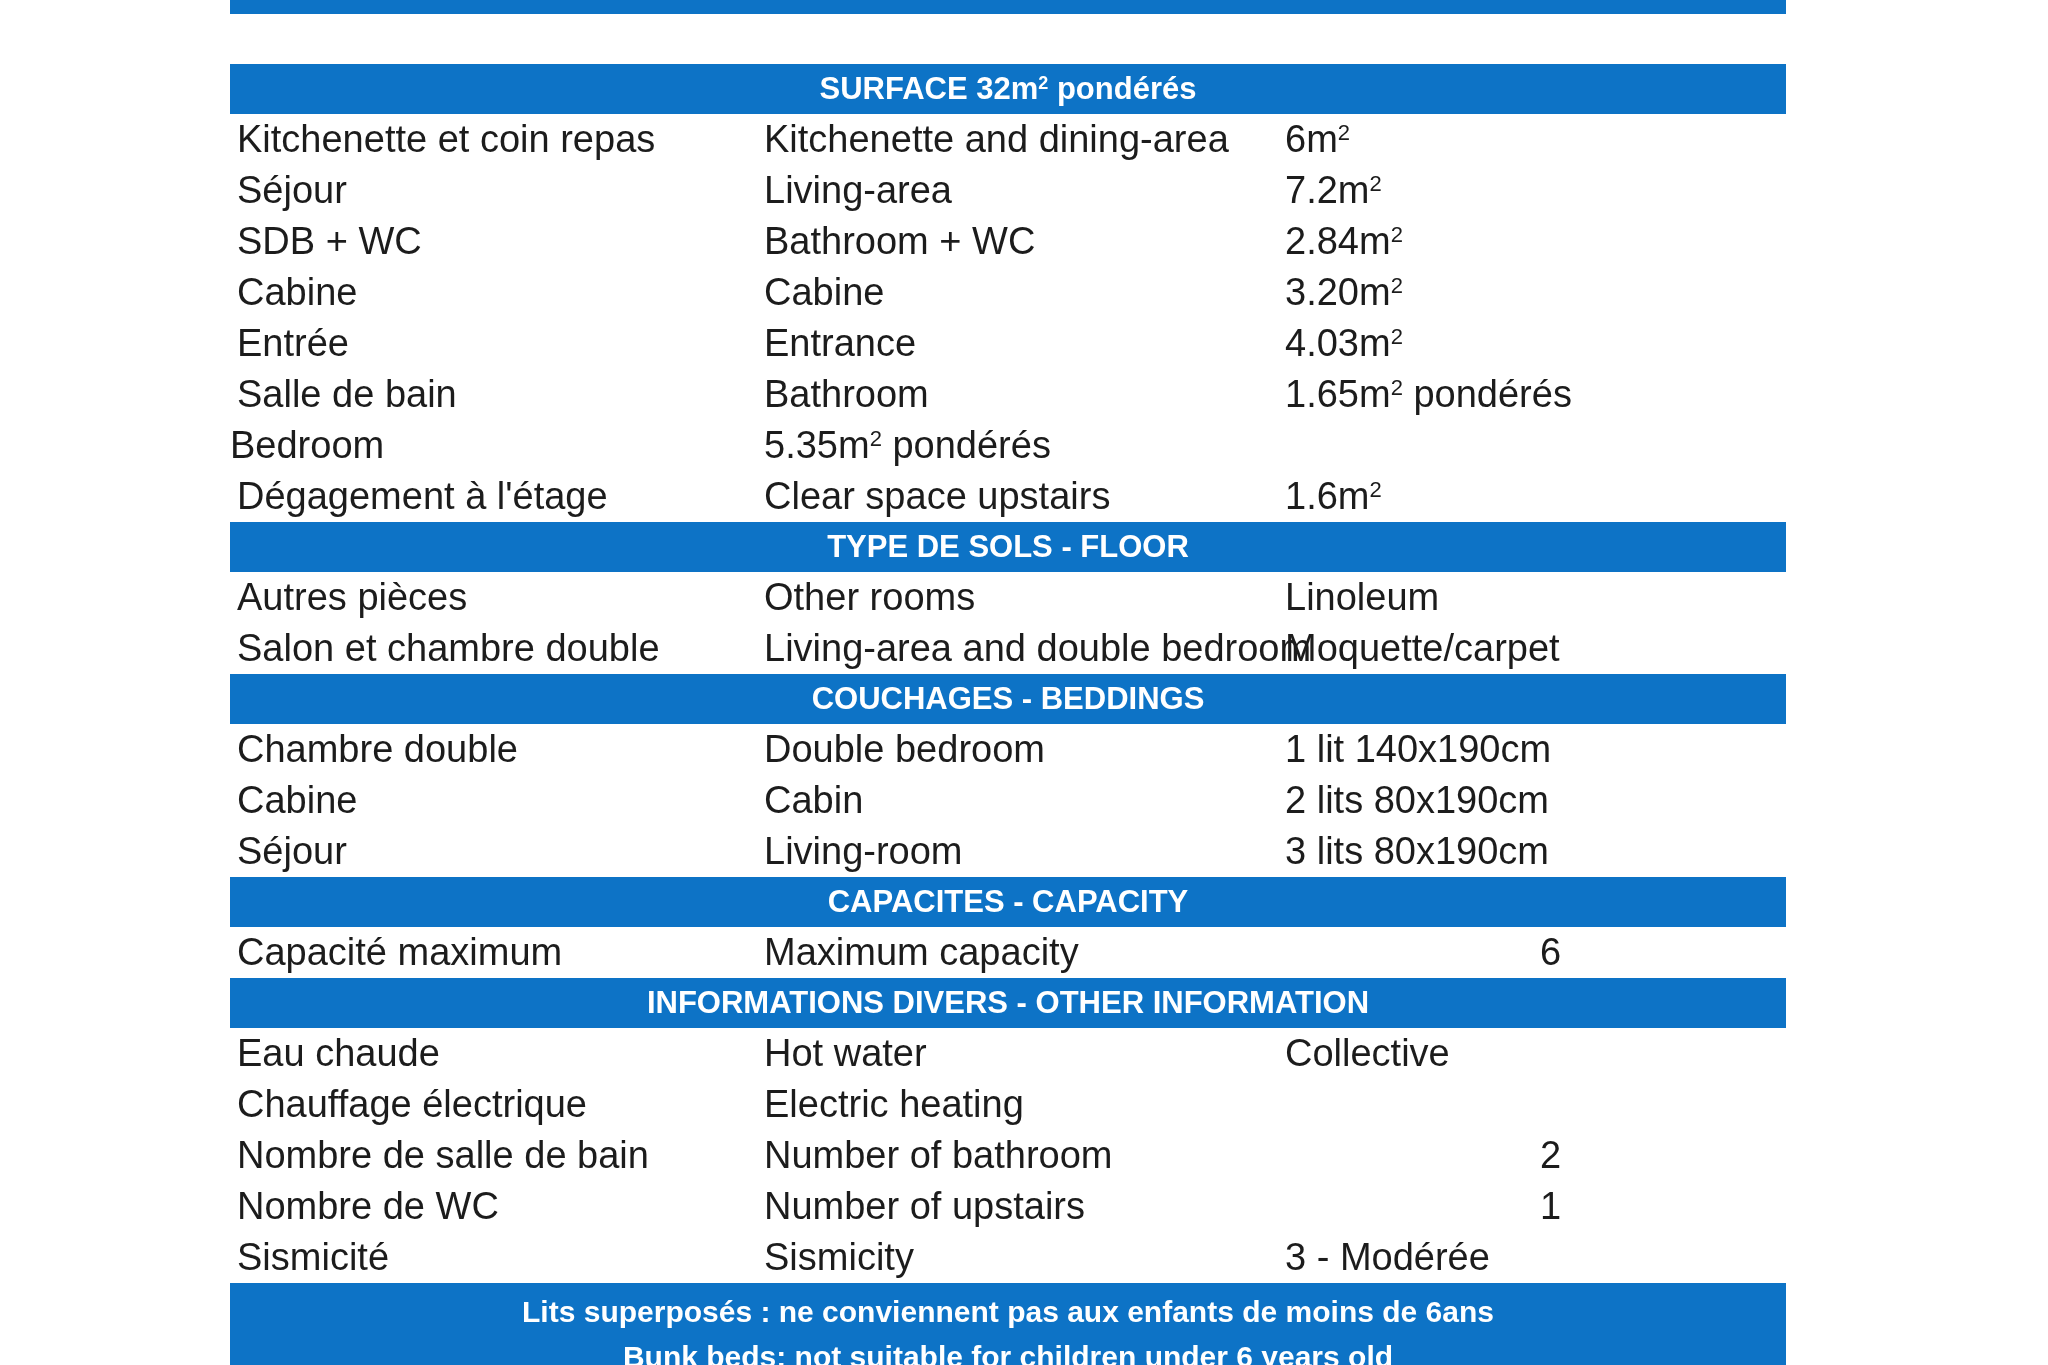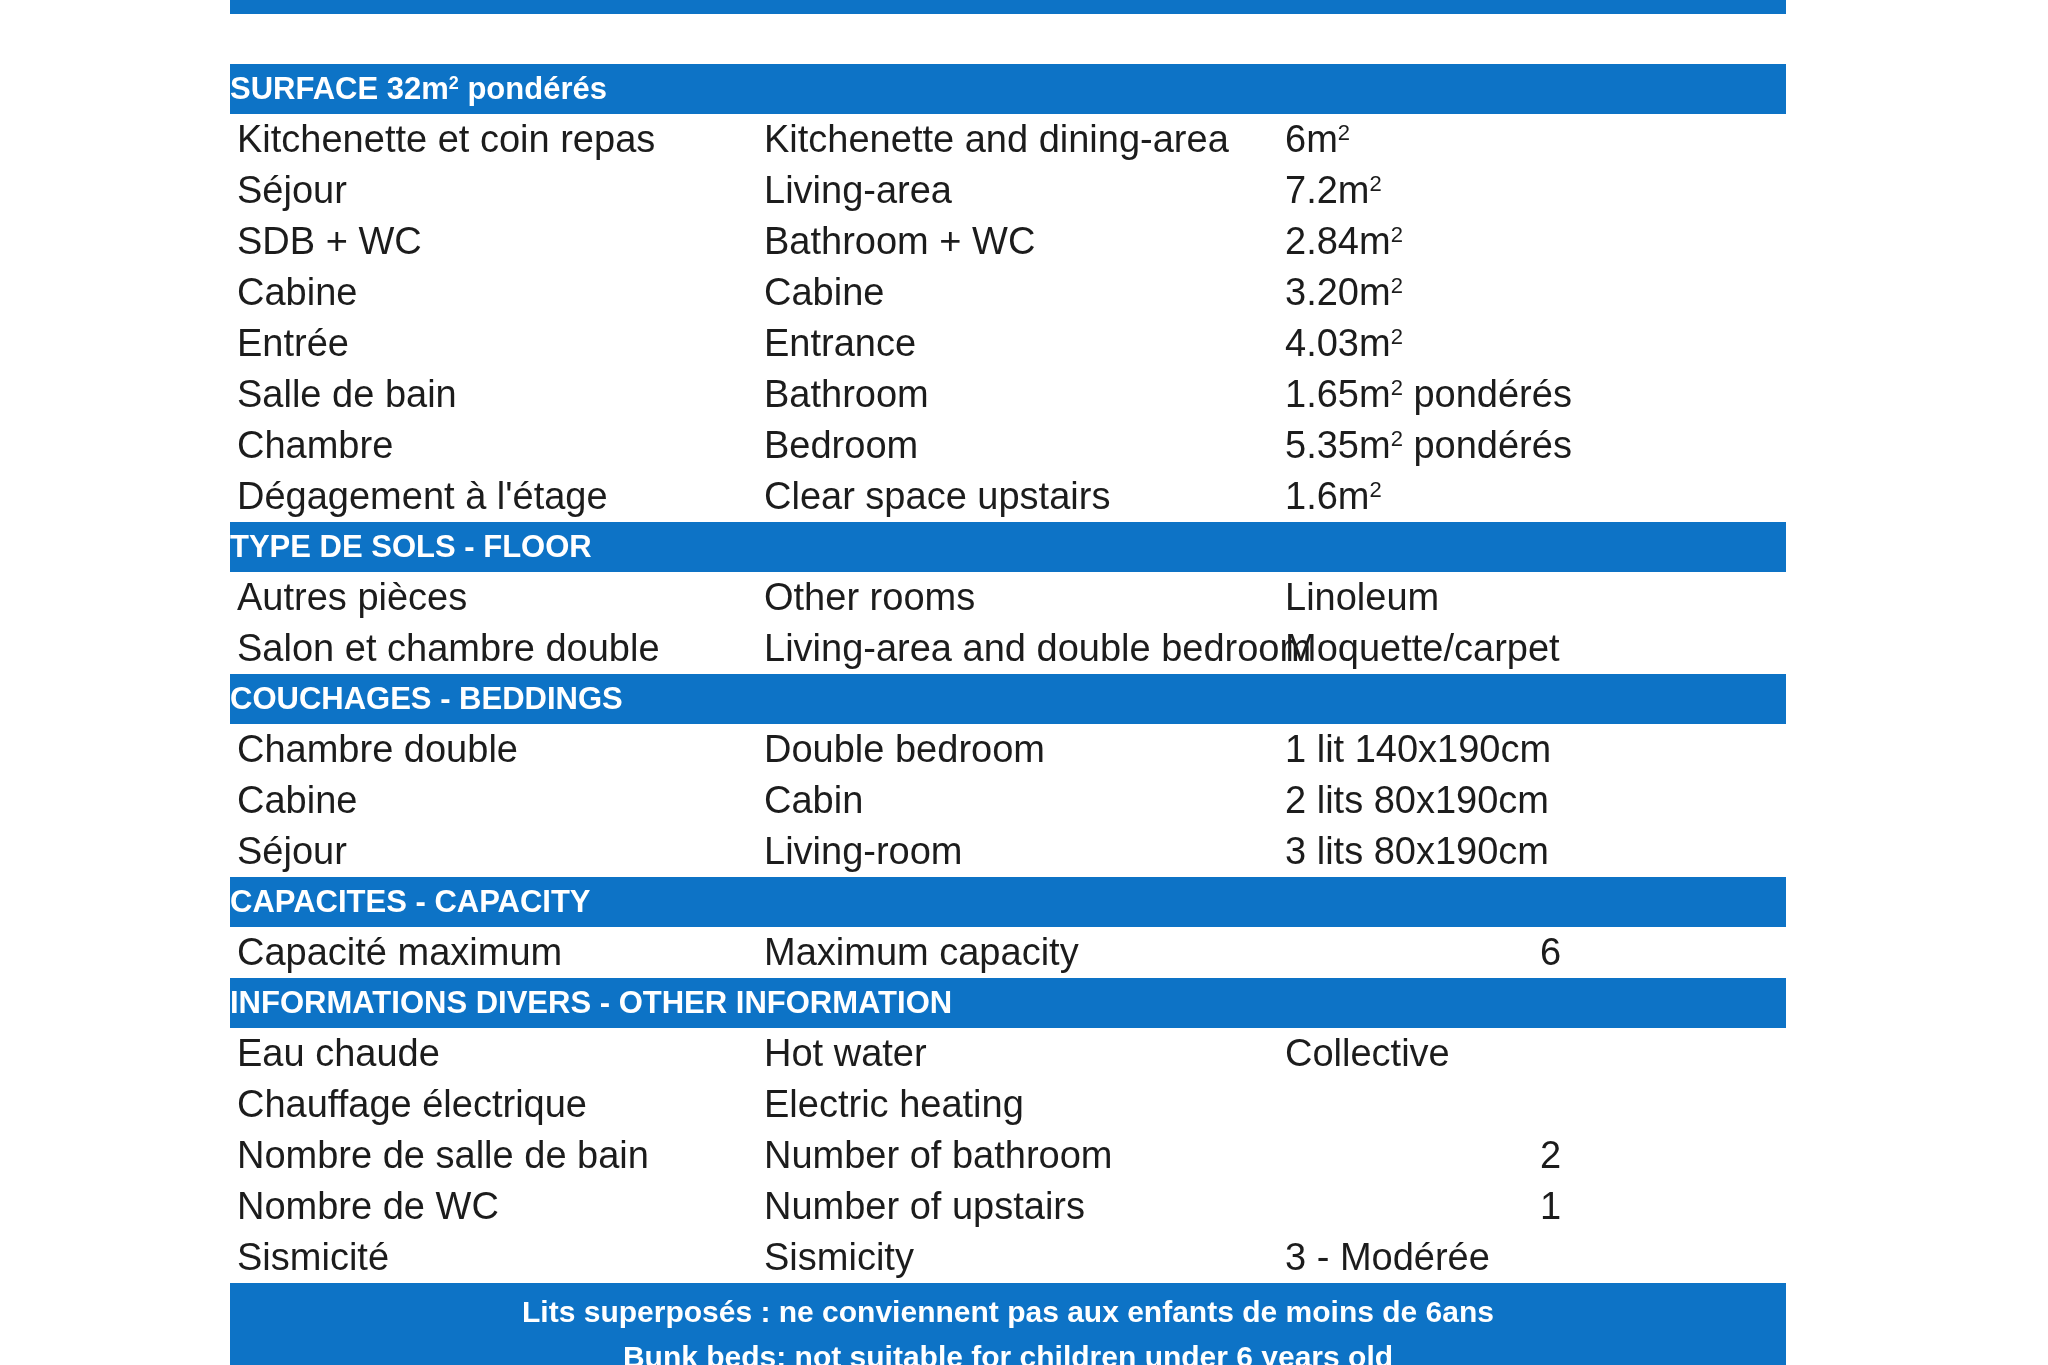--- a/index.html
+++ b/index.html
@@ -22,21 +22,21 @@
     width: 1556px;
     margin-top: 50px;
   }
   .section-header {
     height: 50px;
     line-height: 50px;
     background: #0d73c6;
     color: #ffffff;
     font-weight: bold;
     font-size: 31px;
-    text-align: left;
+    text-align: center;
   }
   .row {
     height: 51px;
     display: grid;
     grid-template-columns: 534px 521px 1fr;
     font-size: 38px;
     color: #1c1c1c;
   }
   .row > div {
     line-height: 51px;
@@ -95,21 +95,20 @@
         <div class="cell-fr">Entrée</div>
         <div class="cell-en">Entrance</div>
         <div class="cell-value fmt-sup">4.03m<span class="sup">2</span></div>
       </div>
       <div class="row">
         <div class="cell-fr">Salle de bain</div>
         <div class="cell-en">Bathroom</div>
         <div class="cell-value fmt-sup">1.65m<span class="sup">2</span> pondérés</div>
       </div>
       <div class="row">
-        <div class="cell-fr">Chambre</div>
         <div class="cell-en">Bedroom</div>
         <div class="cell-value fmt-sup">5.35m<span class="sup">2</span> pondérés</div>
       </div>
       <div class="row">
         <div class="cell-fr">Dégagement à l'étage</div>
         <div class="cell-en">Clear space upstairs</div>
         <div class="cell-value fmt-sup">1.6m<span class="sup">2</span></div>
       </div>
       <div class="section-header fmt-sup">TYPE DE SOLS - FLOOR</div>
       <div class="row">

